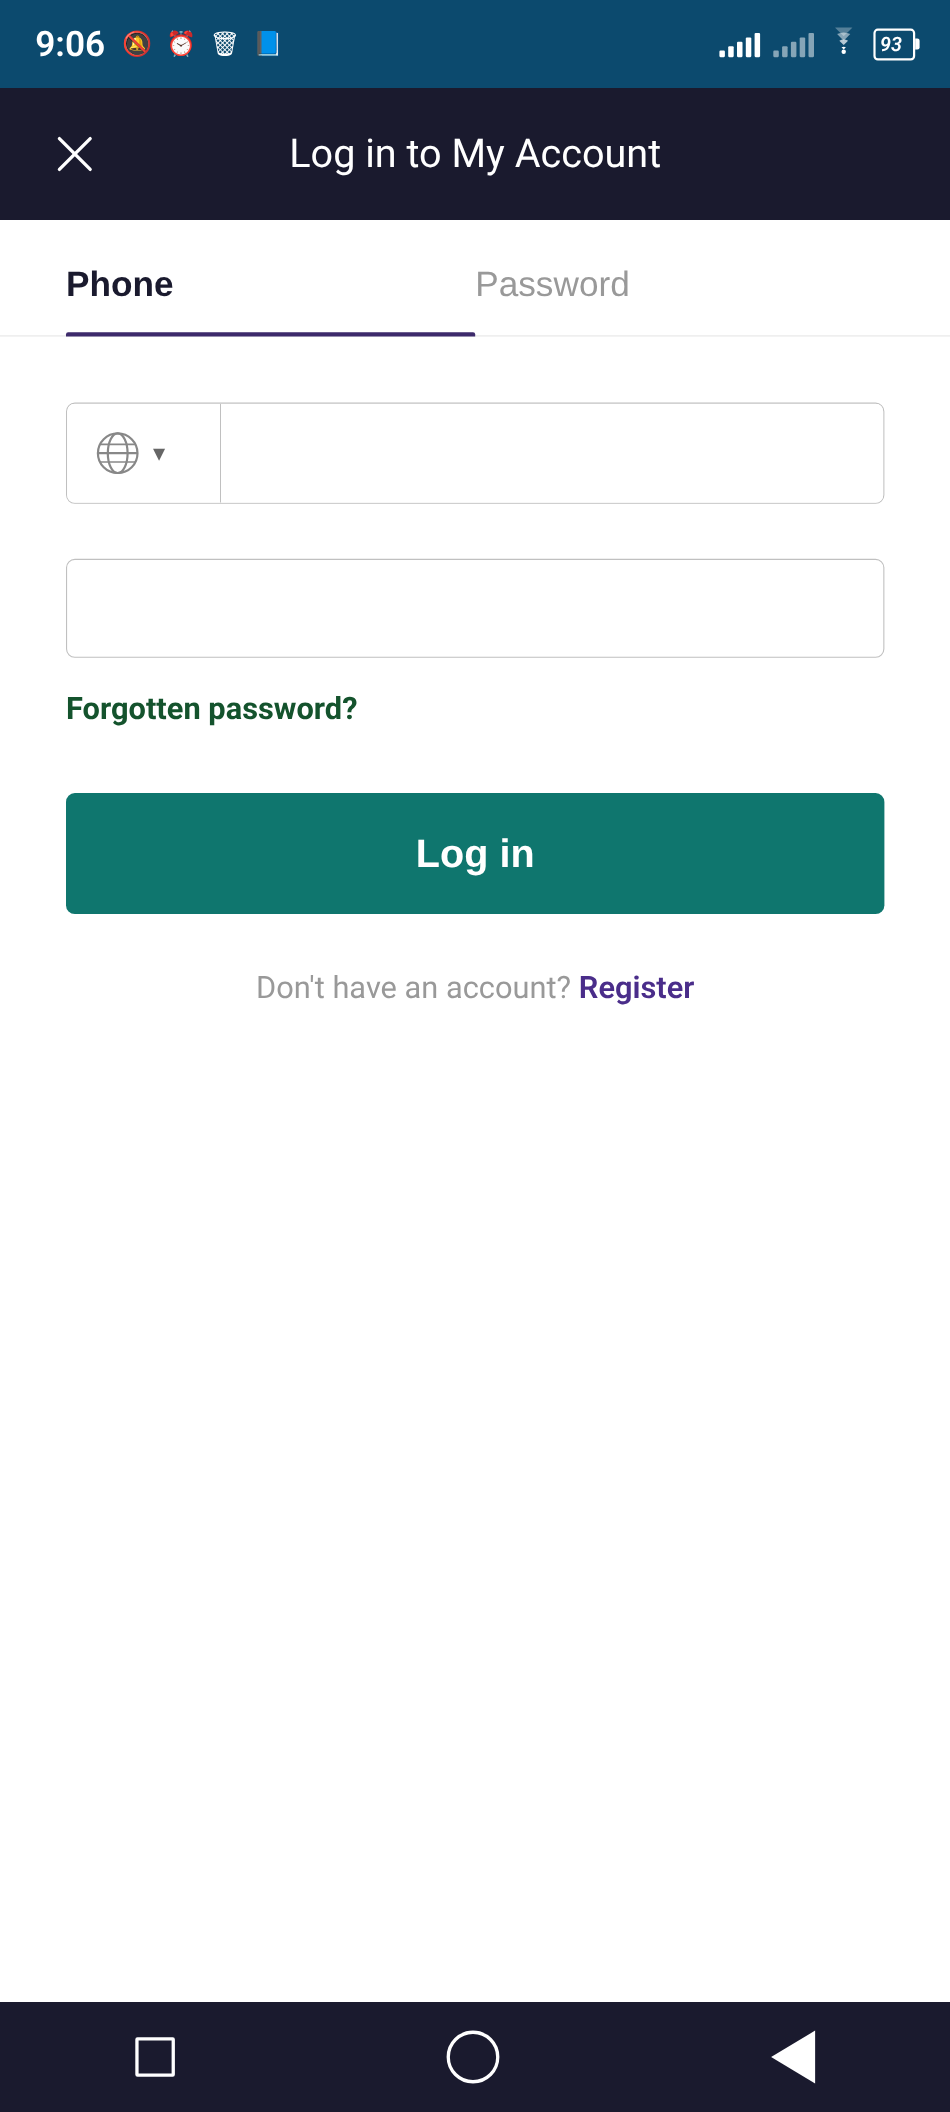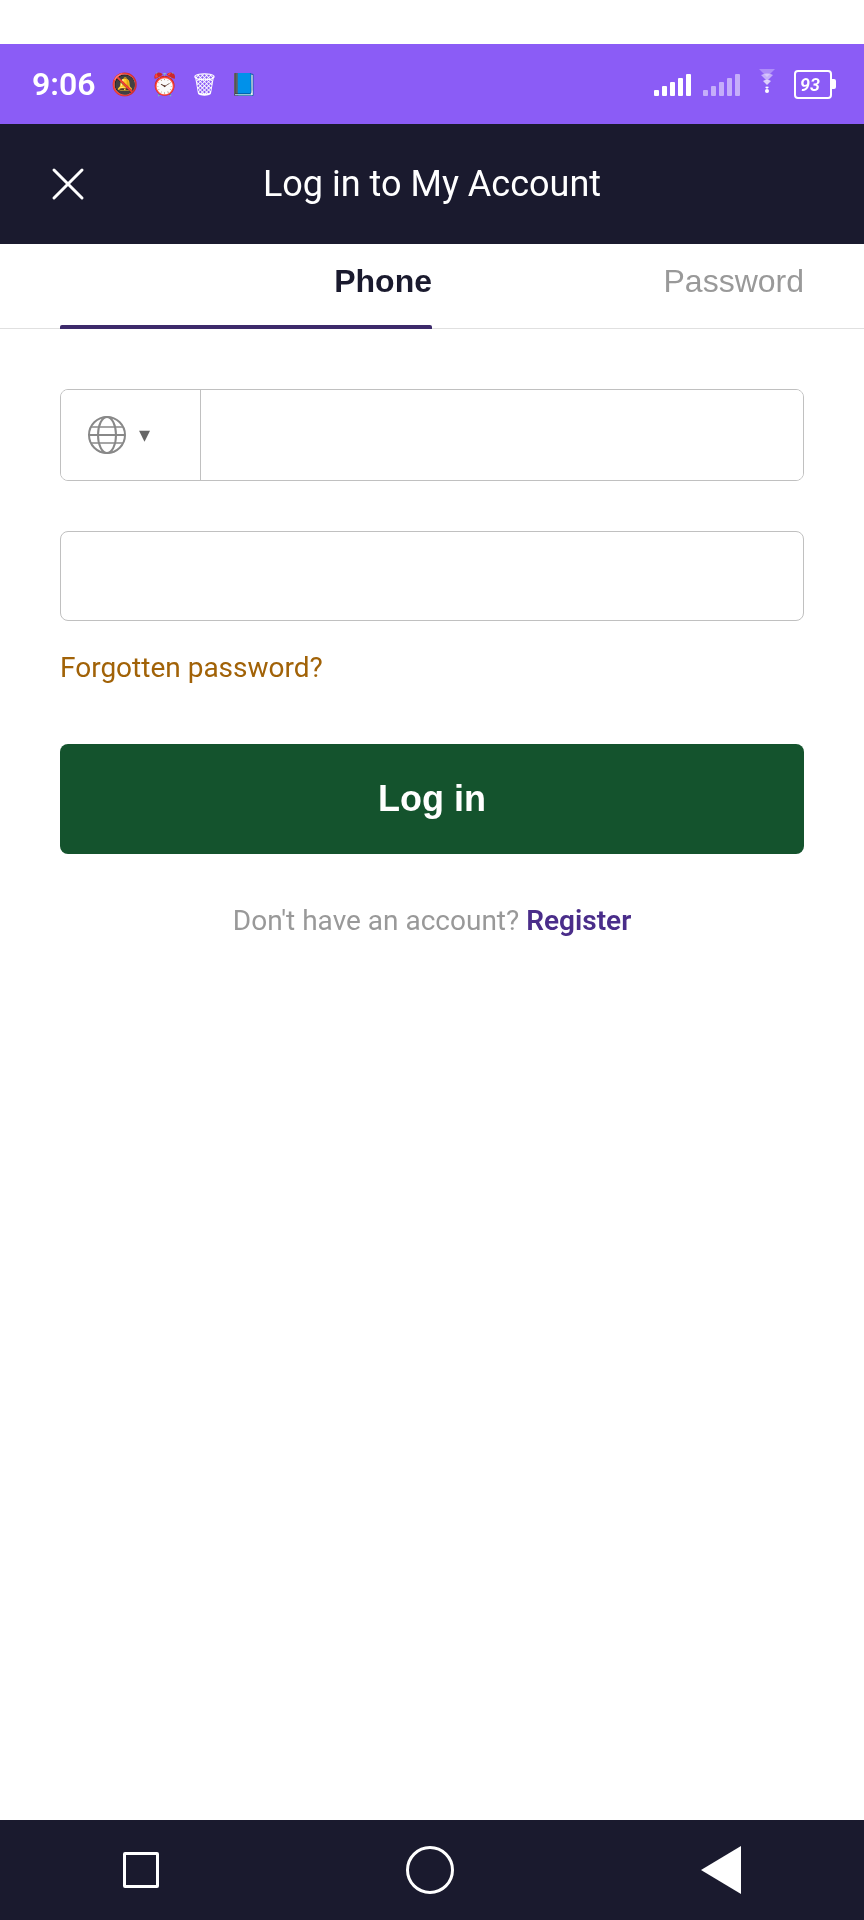--- a/index.html
+++ b/index.html
@@ -13,29 +13,28 @@
       width: 864px;
       min-height: 1920px;
       background: #ffffff;
       font-family: -apple-system, BlinkMacSystemFont, 'Segoe UI', Roboto, sans-serif;
       display: flex;
       flex-direction: column;
     }
 
     
     .status-bar {
-      background: #8b5cf6;
+      background: #0c4a6e;
       color: #ffffff;
       display: flex;
       justify-content: space-between;
       align-items: center;
       padding: 0 32px;
       height: 80px;
       flex-shrink: 0;
-      margin-top: 44px;
     }
 
     .status-left {
       display: flex;
       align-items: center;
       gap: 16px;
     }
 
     .status-time {
       font-size: 32px;
@@ -148,22 +147,22 @@
     .tab-nav {
       display: flex;
       border-bottom: 1px solid #e0e0e0;
       padding: 0 60px;
       background: #ffffff;
       flex-shrink: 0;
     }
 
     .tab-item {
       flex: 1;
-      text-align: right;
-      padding: 19px 0 28px;
+      text-align: left;
+      padding: 40px 0 28px;
       font-size: 32px;
       cursor: pointer;
       border: none;
       background: none;
       position: relative;
       color: #999999;
       font-weight: 400;
     }
 
     .tab-item.active {
@@ -247,31 +246,31 @@
       font-size: 30px;
       height: 90px;
       outline: none;
       color: #1a1a2e;
       background: #ffffff;
       margin-bottom: 30px;
     }
 
     .forgot-password-link {
       display: inline-block;
-      color: #a16207;
+      color: #14532d;
       font-size: 28px;
-      font-weight: 400;
+      font-weight: 700;
       text-decoration: none;
       margin-bottom: 60px;
     }
 
     
     .login-button {
       width: 100%;
-      background: #14532d;
+      background: #0f766e;
       color: #ffffff;
       border: none;
       border-radius: 8px;
       height: 110px;
       font-size: 36px;
       font-weight: 600;
       cursor: pointer;
       margin-bottom: 50px;
     }
 

